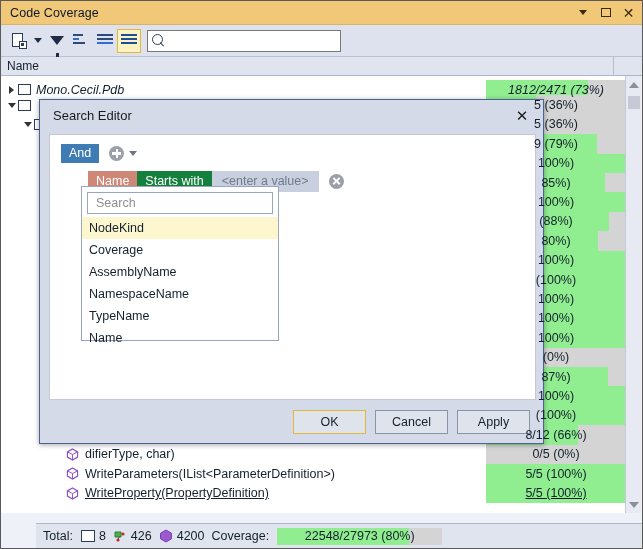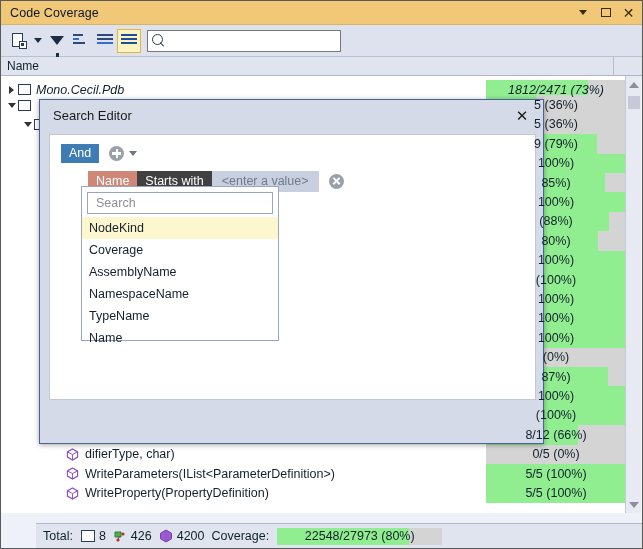--- a/index.html
+++ b/index.html
@@ -343,21 +343,21 @@
     width: 0; height: 0;
     border-left: 4px solid transparent;
     border-right: 4px solid transparent;
     border-top: 5px solid #6f7681;
   }
   .cond-row {
     display: flex; align-items: center;
     padding-left: 38px; margin-top: 8px;
   }
   .chip-field { background:#cf8878; color:#fff; padding:3px 8px 4px 8px; font-size:12.5px; }
-  .chip-op    { background:#404040; color:#fff; padding:3px 8px 4px 8px; font-size:12.5px; }
+  .chip-op    { background:#15803d; color:#fff; padding:3px 8px 4px 8px; font-size:12.5px; }
   .chip-val   { background:#c8d0e0; color:#717a8c; padding:3px 10px 4px 10px; font-size:12.5px; }
   .del-btn {
     margin-left: 10px;
     width: 15px; height: 15px; border-radius: 50%;
     background: #9aa0aa; position: relative;
     display: flex; align-items: center; justify-content: center;
     color: #fff; font-size: 11px; line-height: 1;
   }
   .del-btn:before, .del-btn:after {
     content: ""; position: absolute; width: 9px; height: 2.2px; background: #fff;
@@ -785,21 +785,21 @@
               <path d="M1.5,4.2 L7,7 L12.5,4.2 M7,7 L7,13" fill="none" stroke="#8a4fc0" stroke-width="1"></path>
             </svg>
           </span>
           <span>WriteParameters(IList&lt;ParameterDefinition&gt;)</span>
         </div>
         <div class="covcell">
           <span class="fill" style="width: 100%;"></span>
           <span class="txt">5/5 (100%)</span>
         </div>
       </div>
-      <div class="row" style="top: 407.4px;">
+      <div class="row" style="top: 407.4px; text-decoration: underline;">
         <div class="namecell" style="padding-left: 52px;">
           <span class="expander"></span>
           <span class="ico-method">
             <svg width="13" height="13" viewBox="0 0 14 14">
               <path d="M7,1 L12.5,4.2 L12.5,9.8 L7,13 L1.5,9.8 L1.5,4.2 Z" fill="none" stroke="#8a4fc0" stroke-width="1.2"></path>
               <path d="M1.5,4.2 L7,7 L12.5,4.2 M7,7 L7,13" fill="none" stroke="#8a4fc0" stroke-width="1"></path>
             </svg>
           </span>
           <span>WriteProperty(PropertyDefinition)</span>
         </div>
@@ -877,15 +877,20 @@
       <div class="fp-list" id="fp-list">
           <div class="fp-item sel">NodeKind</div>
           <div class="fp-item">Coverage</div>
           <div class="fp-item">AssemblyName</div>
           <div class="fp-item">NamespaceName</div>
           <div class="fp-item">TypeName</div>
           <div class="fp-item">Name</div>
         </div>
     </div>
 
+    <div class="dlg-footer">
+      <button class="dbtn default">OK</button>
+      <button class="dbtn">Cancel</button>
+      <button class="dbtn">Apply</button>
+    </div>
   </div>
 
 </div>
 
 </body></html>

